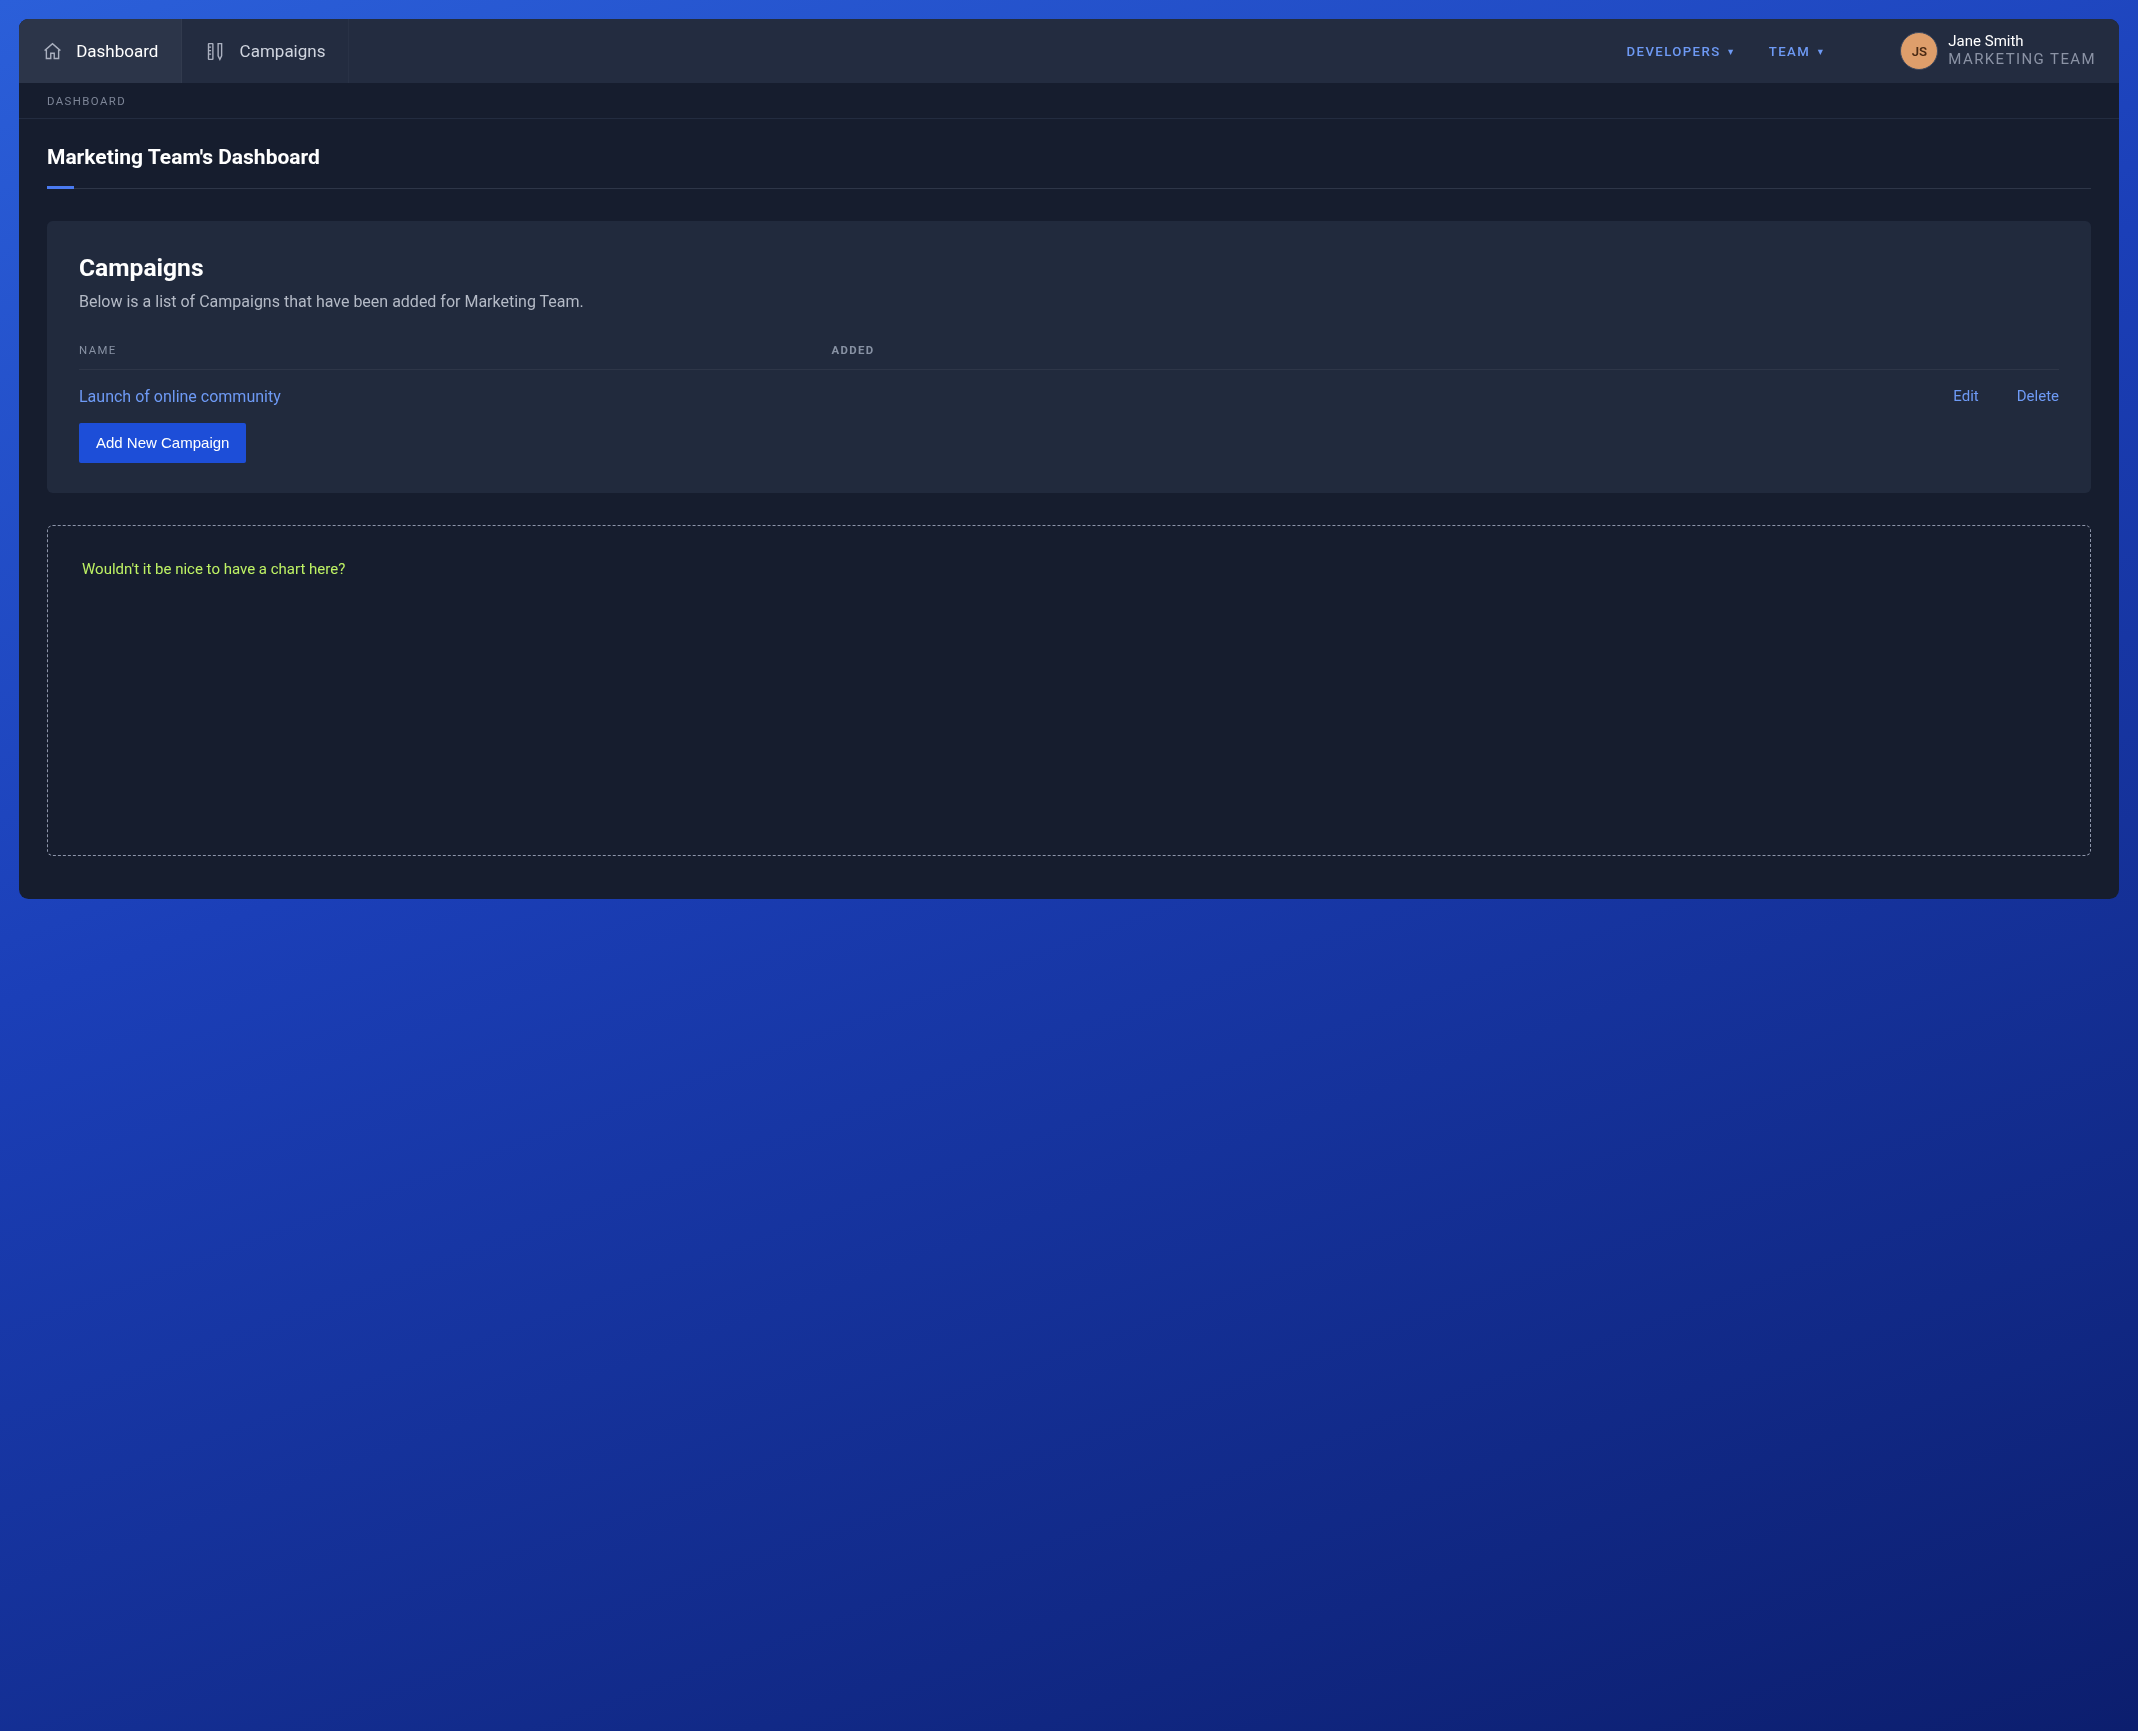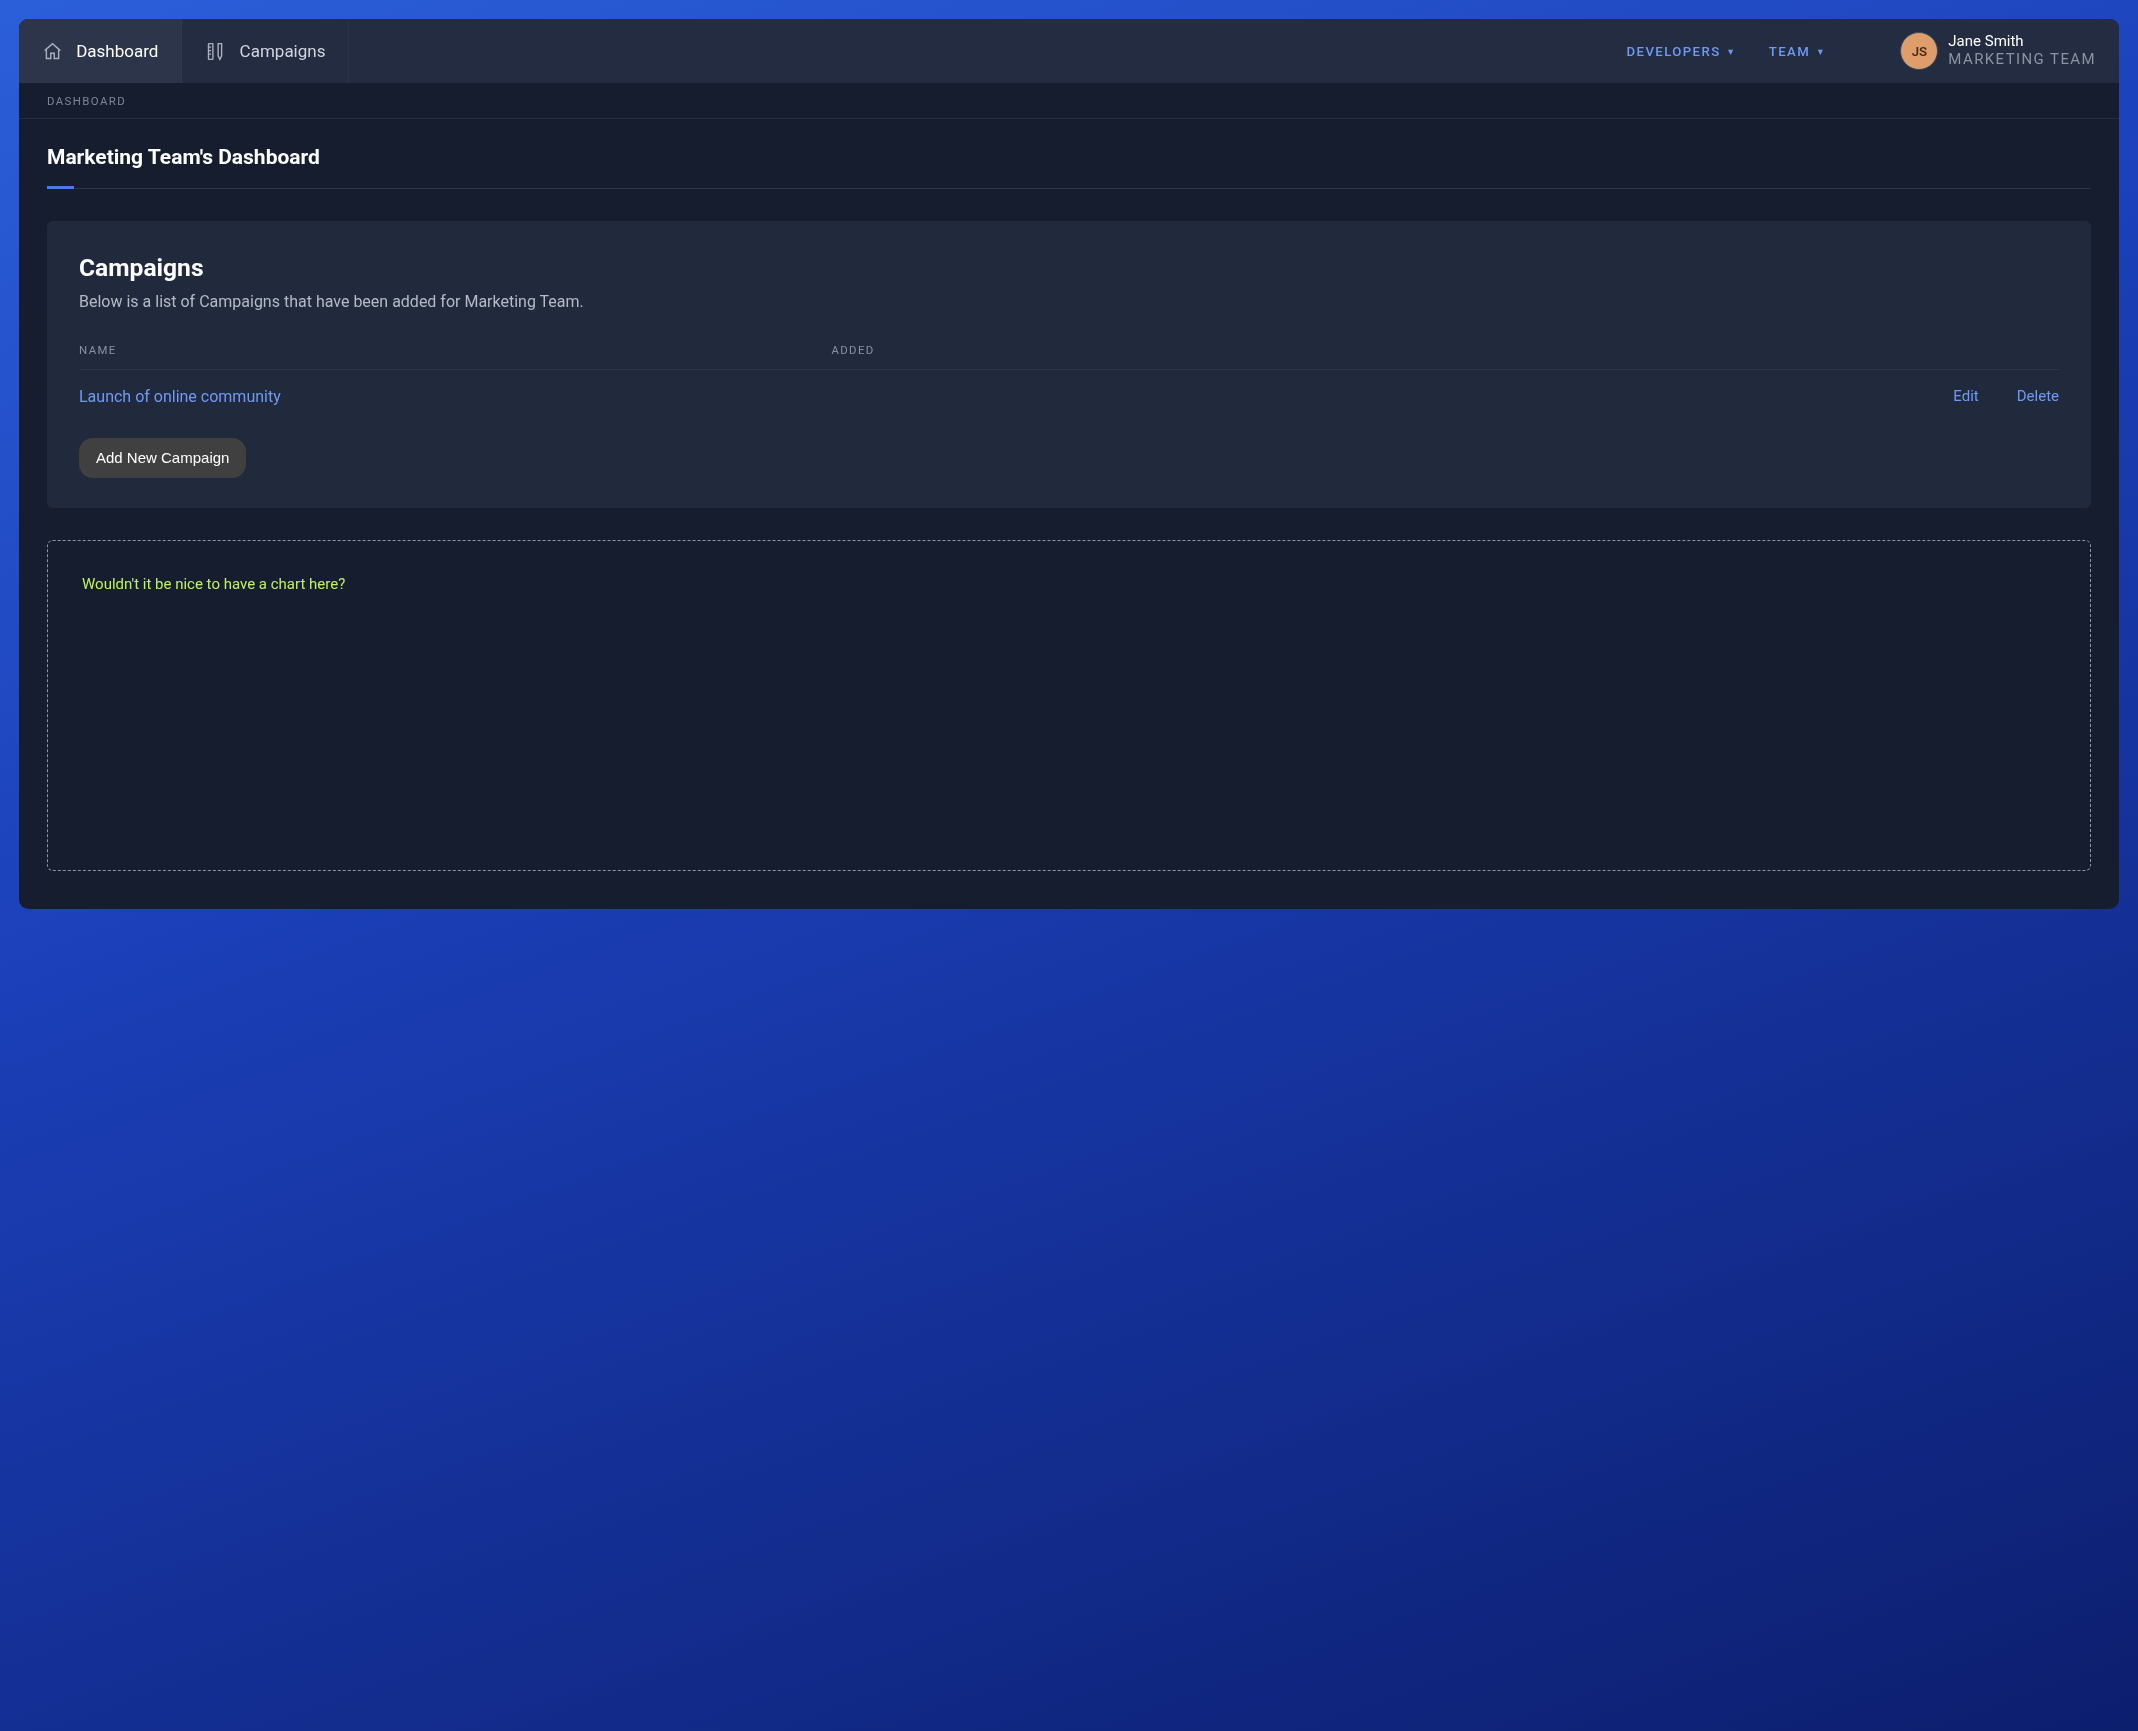--- a/index.html
+++ b/index.html
@@ -156,21 +156,21 @@
       padding: 9.5px 0 11.4px 0;
       border-bottom: 0.9px solid #2e3648;
     }
     .th {
       font-size: 11.4px;
       letter-spacing: 1.4px;
       color: #8892a4;
       text-transform: uppercase;
     }
     .col-name { flex: 0 0 38%; }
-    .col-added { flex: 0 0 40%; }
+    .col-added { flex: 0 0 40%; font-weight: bold; }
     .col-actions { flex: 1; display: flex; justify-content: flex-end; gap: 38px; }
     .trow {
       display: flex;
       align-items: center;
       padding: 17px 0;
     }
     .cell-name a {
       color: #6e9af5;
       text-decoration: none;
       font-size: 16px;
@@ -180,26 +180,26 @@
       color: #d0d5df;
       font-size: 16px;
     }
     .action-link {
       color: #6e9af5;
       font-size: 15px;
       cursor: pointer;
     }
     .btn-primary {
       display: inline-block;
-      margin-top: 15px;
-      background: #404040;
+      margin-top: 0;
+      background: #1d4ed8;
       color: #ffffff;
       font-size: 15px;
       padding: 11.4px 17px;
-      border-radius: 14px;
+      border-radius: 2px;
       cursor: pointer;
       border: none;
     }
     .placeholder-box {
       margin-top: 32px;
       border: 1.4px dashed #8d95a9;
       border-radius: 5.7px;
       min-height: 331px;
       padding: 34px;
     }

